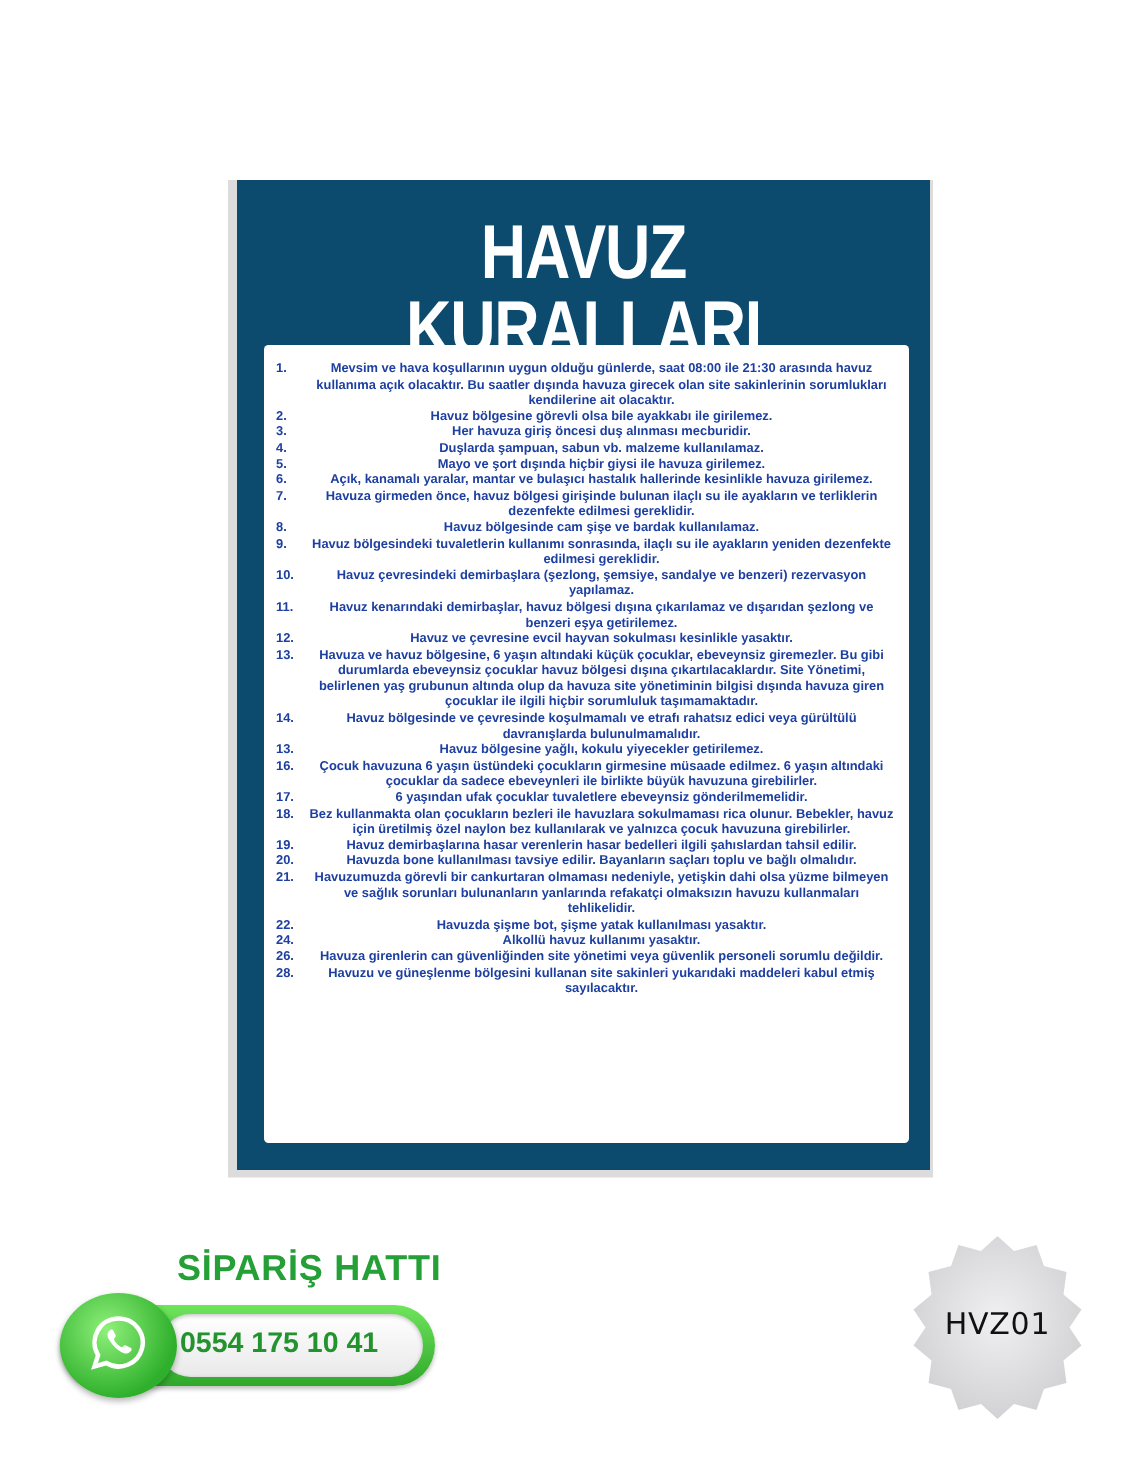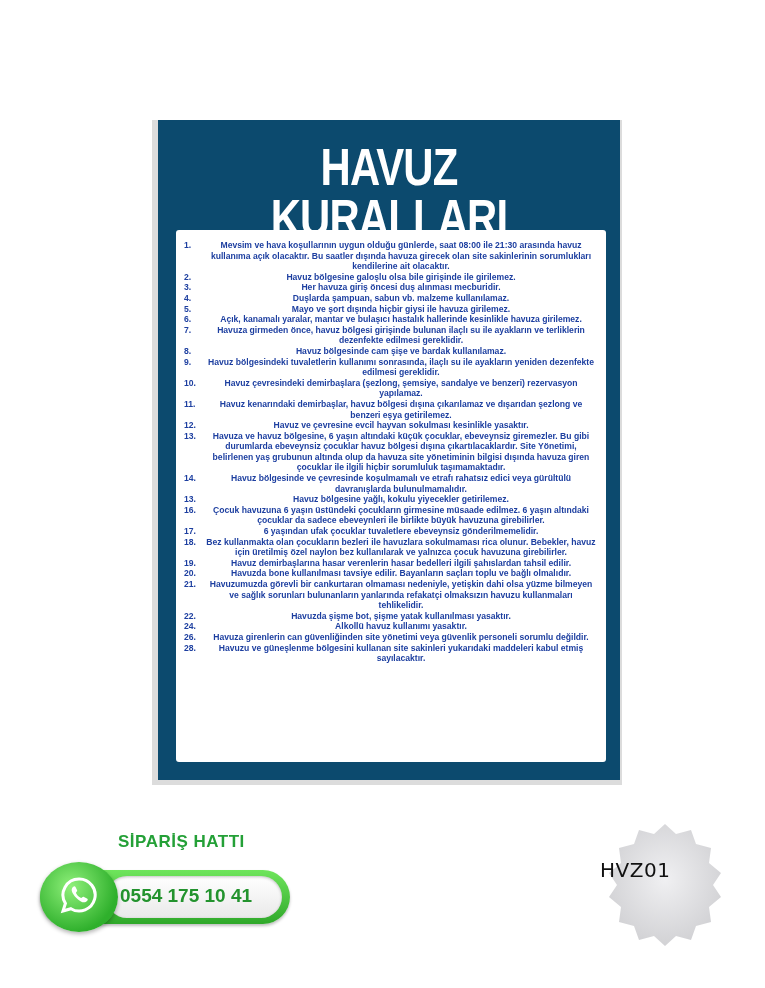--- a/index.html
+++ b/index.html
@@ -6,44 +6,44 @@
   body { width:765px; height:988px; background:#ffffff; position:relative; overflow:hidden; font-family:"Liberation Sans", sans-serif; }
   .sign-shadow { position:absolute; left:152px; top:120px; width:470px; height:665px; background:#dcdcdc; }
   .sign { position:absolute; left:158px; top:120px; width:462px; height:660px; background:#0c4a6e; }
   .sign-title { position:absolute; left:0; top:22px; width:100%; text-align:center; color:#fff; font-family:"Liberation Sans", sans-serif; font-weight:bold; font-size:51px; letter-spacing:-1px; transform:scaleX(0.82); transform-origin:center; line-height:1; }
   .panel { position:absolute; left:18px; top:110px; width:430px; height:532px; background:#fff; border-radius:3px; }
   .rules { list-style:none; margin:0; padding:10px 10px 0 4px; color:#1d3fa0; font-weight:bold; font-size:8.6px; line-height:10.6px; }
   .rules li { display:flex; }
   .rules .num { width:22px; flex:none; text-align:left; padding-left:4px; }
   .rules .txt { flex:1;text-align:center; }
   .order { position:absolute; left:30px; top:828px; width:270px; height:110px; }
-  .order-label { position:absolute; left:88px; top:4px; color:#24a037; font-weight:bold; font-size:17px; letter-spacing:0.5px; }
+  .order-label { position:absolute; left:88px; top:4px; color:#24a037; font-weight:bold; font-size:24px; letter-spacing:0.5px; }
   .pill { position:absolute; left:10px; top:42px; width:250px; height:54px; border-radius:30px; background:linear-gradient(#6fe55c,#2fa82a); box-shadow:0 2px 3px rgba(0,0,0,0.25); }
   .pill-inner { position:absolute; left:66px; top:6px; width:176px; height:42px; border-radius:22px; background:linear-gradient(#ffffff,#e9e9e9); box-shadow: inset 0 1px 3px rgba(0,0,0,0.25); }
   .phone { position:absolute; left:14px; top:9px; color:#23932e; font-weight:bold; font-size:19px;text-align:center; }
   .wa-circle { position:absolute; left:0px; top:-8px; width:78px; height:70px; border-radius:50%; background:radial-gradient(circle at 40% 35%, #8ff07a, #2fb02c 70%); box-shadow:0 2px 4px rgba(0,0,0,0.3); }
   .wa-icon { position:absolute; left:20px; top:14px; }
   .badge { position:absolute; left:600px; top:820px; width:130px; height:130px; }
-  .badge-text { position:absolute; left:0; top:38px; width:130px; text-align:left; font-size:20px; color:#111; font-family:"DejaVu Sans", sans-serif; letter-spacing:0.5px; }
+  .badge-text { position:absolute; left:0; top:50px; width:130px; text-align:center; font-size:20px; color:#111; font-family:"DejaVu Sans", sans-serif; letter-spacing:0.5px; }
 </style>
 </head>
 <body>
 
 <div class="sign-shadow"></div>
 <div class="sign">
   <div class="sign-title">HAVUZ KURALLARI</div>
   <div class="panel">
     <ul class="rules" id="rules-list">
         <li>
           <span class="num">1.</span>
           <span class="txt">Mevsim ve hava koşullarının uygun olduğu günlerde, saat 08:00 ile 21:30 arasında havuz kullanıma açık olacaktır. Bu saatler dışında havuza girecek olan site sakinlerinin sorumlukları kendilerine ait olacaktır.</span>
         </li>
         <li>
           <span class="num">2.</span>
-          <span class="txt">Havuz bölgesine galoşlu olsa bile girişinde ile girilemez.</span>
+          <span class="txt">Havuz bölgesine görevli olsa bile ayakkabı ile girilemez.</span>
         </li>
         <li>
           <span class="num">3.</span>
           <span class="txt">Her havuza giriş öncesi duş alınması mecburidir.</span>
         </li>
         <li>
           <span class="num">4.</span>
           <span class="txt">Duşlarda şampuan, sabun vb. malzeme kullanılamaz.</span>
         </li>
         <li>

